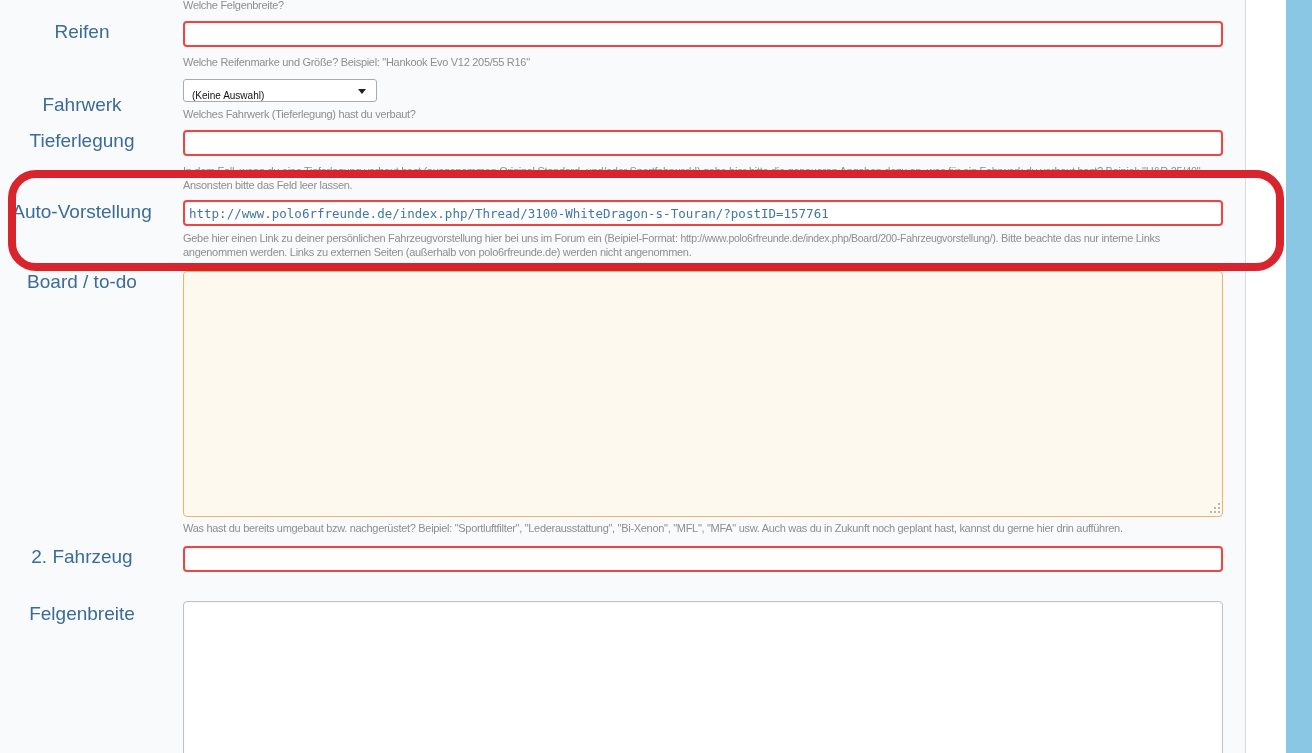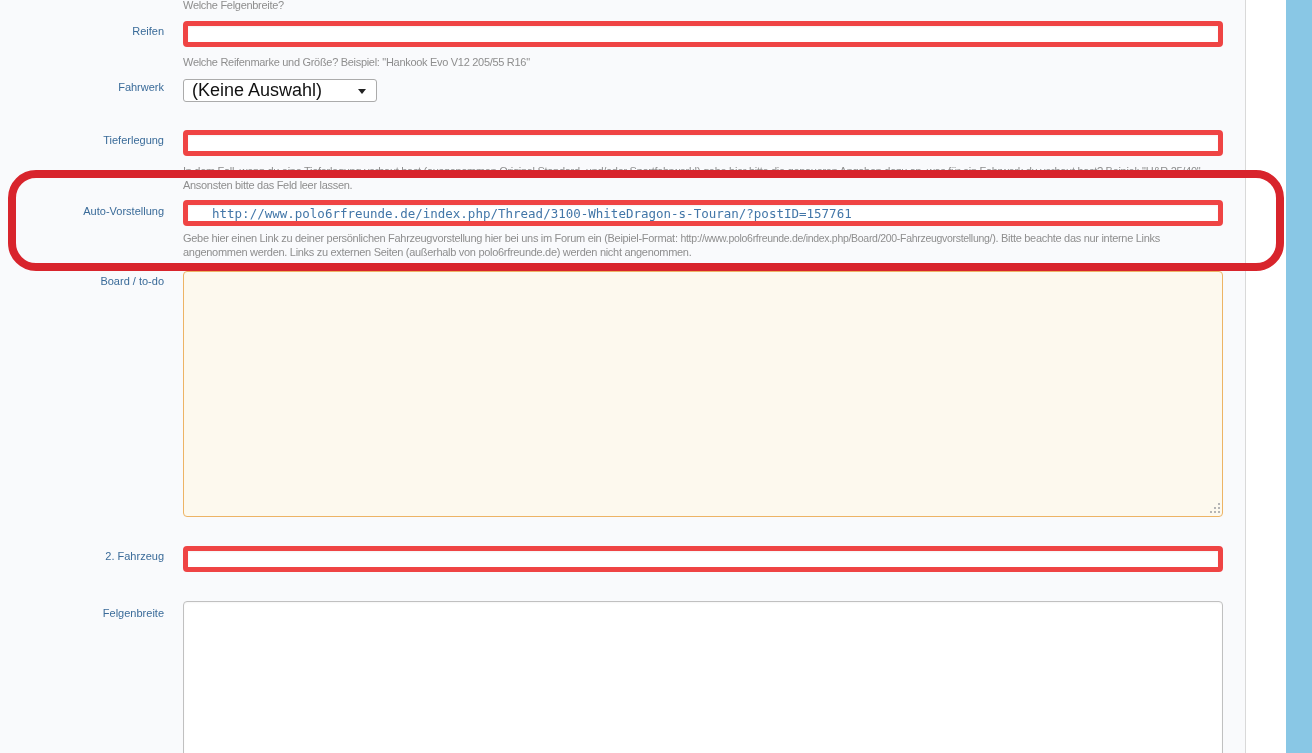--- a/index.html
+++ b/index.html
@@ -14,45 +14,45 @@
     position:absolute; left:0; top:0; width:1246px; height:753px;
     background:#f9fafc;
     border-right:1px solid #d9d9d9;
   }
   .blue-strip {
     position:absolute; left:1286px; top:0; width:26px; height:753px;
     background:#89c7e5;
   }
   
   .flabel {
-    position:absolute; left:0; width:164px; text-align:right;
-    color:#3a6b99; font-size:11px; line-height:15px;
+    position:absolute; left:0; width:164px; text-align:center;
+    color:#3a6b99; font-size:19px; line-height:15px;
     white-space:nowrap;
   }
   .finput {
     position:absolute; left:183px; width:1040px; height:26px;
-    background:#fff; border:5px solid #ef4444; border-radius:4px;
+    background:#fff; border:2px solid #ef4444; border-radius:4px;
     box-shadow: inset 0 1px 2px rgba(0,0,0,0.05);
     font-family:"Liberation Sans", sans-serif;
-    font-size:13px; padding:0 24px; color:#333; outline:none;
+    font-size:13px; padding:0 4px; color:#333; outline:none;
   }
   .finput.url {
     font-family:"DejaVu Sans Mono", monospace;
     font-size:12.5px; color:#4276a8;
   }
   .hint {
     position:absolute; left:183px; width:1040px;
     color:#8e8e8e; font-size:11px; letter-spacing:-0.3px; line-height:14px;
   }
   .hint .mono { font-family:Liberation Sans, sans-serif; font-size:10.5px; }
   .fselect {
     position:absolute; left:183px; top:79px; width:194px; height:23px;
     background:#fff; border:1px solid #ababab; border-radius:3px;
-    display:flex; align-items:center; padding:0 8px;
-    font-size:18px; color:#111; cursor:default;
+    display:flex; align-items:flex-end; padding:0 8px;
+    font-size:10px; color:#111; cursor:default;
   }
   .fselect .caret {
     position:absolute; right:10px; top:9px;
     width:0; height:0;
     border-left:4px solid transparent; border-right:4px solid transparent;
     border-top:5px solid #222;
   }
   .ftextarea-wrap { position:absolute; left:183px; width:1040px; }
   .ftextarea {
     width:100%; height:100%; resize:none; outline:none;
@@ -84,39 +84,41 @@
 <body>
 
 <div class="form-panel">
 
   <div class="hint" style="top:-2px">Welche Felgenbreite?</div>
 
   <div class="flabel" style="top:24px">Reifen</div>
   <input class="finput" style="top: 21px;" value="">
   <div class="hint" style="top:55px">Welche Reifenmarke und Größe? Beispiel: "Hankook Evo V12 205/55 R16"</div>
 
-  <div class="flabel" style="top:80px">Fahrwerk</div>
+  <div class="flabel" style="top:97px">Fahrwerk</div>
   <div class="fselect">
     <span>(Keine Auswahl)</span>
     <span class="caret"></span>
   </div>
+  <div class="hint" style="top:107px">Welches Fahrwerk (Tieferlegung) hast du verbaut?</div>
 
   <div class="flabel" style="top:133px">Tieferlegung</div>
   <input class="finput" style="top: 130px;" value="">
   <div class="hint" style="top:164px">In dem Fall, wenn du eine Tieferlegung verbaut hast (ausgenommen Original Standard- und/oder Sportfahrwerk!) gebe hier bitte die genaueren Angaben dazu an, was für ein Fahrwerk du verbaut hast? Beipiel: "H&amp;R 25/40" Ansonsten bitte das Feld leer lassen.</div>
 
   <div class="flabel" style="top:204px">Auto-Vorstellung</div>
   <input class="finput url" style="top: 200px;" value="http://www.polo6rfreunde.de/index.php/Thread/3100-WhiteDragon-s-Touran/?postID=157761">
   <div class="hint" style="top:231px"><span>Gebe hier einen Link zu deiner persönlichen Fahrzeugvorstellung hier bei uns im Forum ein (Beipiel-Format: </span><span class="mono">http://www.polo6rfreunde.de/index.php/Board/200-Fahrzeugvorstellung/</span><span>). Bitte beachte das nur interne Links angenommen werden. Links zu externen Seiten (außerhalb von polo6rfreunde.de) werden nicht angenommen.</span></div>
 
   <div class="flabel" style="top:274px">Board / to-do</div>
   <div class="ftextarea-wrap" style="top:271px; height:246px">
     <textarea class="ftextarea focused" style=""></textarea>
     <div class="grip"></div>
   </div>
+  <div class="hint" style="top:521px">Was hast du bereits umgebaut bzw. nachgerüstet? Beipiel: "Sportluftfilter", "Lederausstattung", "Bi-Xenon", "MFL", "MFA" usw. Auch was du in Zukunft noch geplant hast, kannst du gerne hier drin aufführen.</div>
 
   <div class="flabel" style="top:549px">2. Fahrzeug</div>
   <input class="finput" style="top: 546px;" value="">
 
   <div class="flabel" style="top:606px">Felgenbreite</div>
   <div class="ftextarea-wrap" style="top:601px; height:240px">
     <textarea class="ftextarea plain" style=""></textarea>
   </div>
 
 </div>

